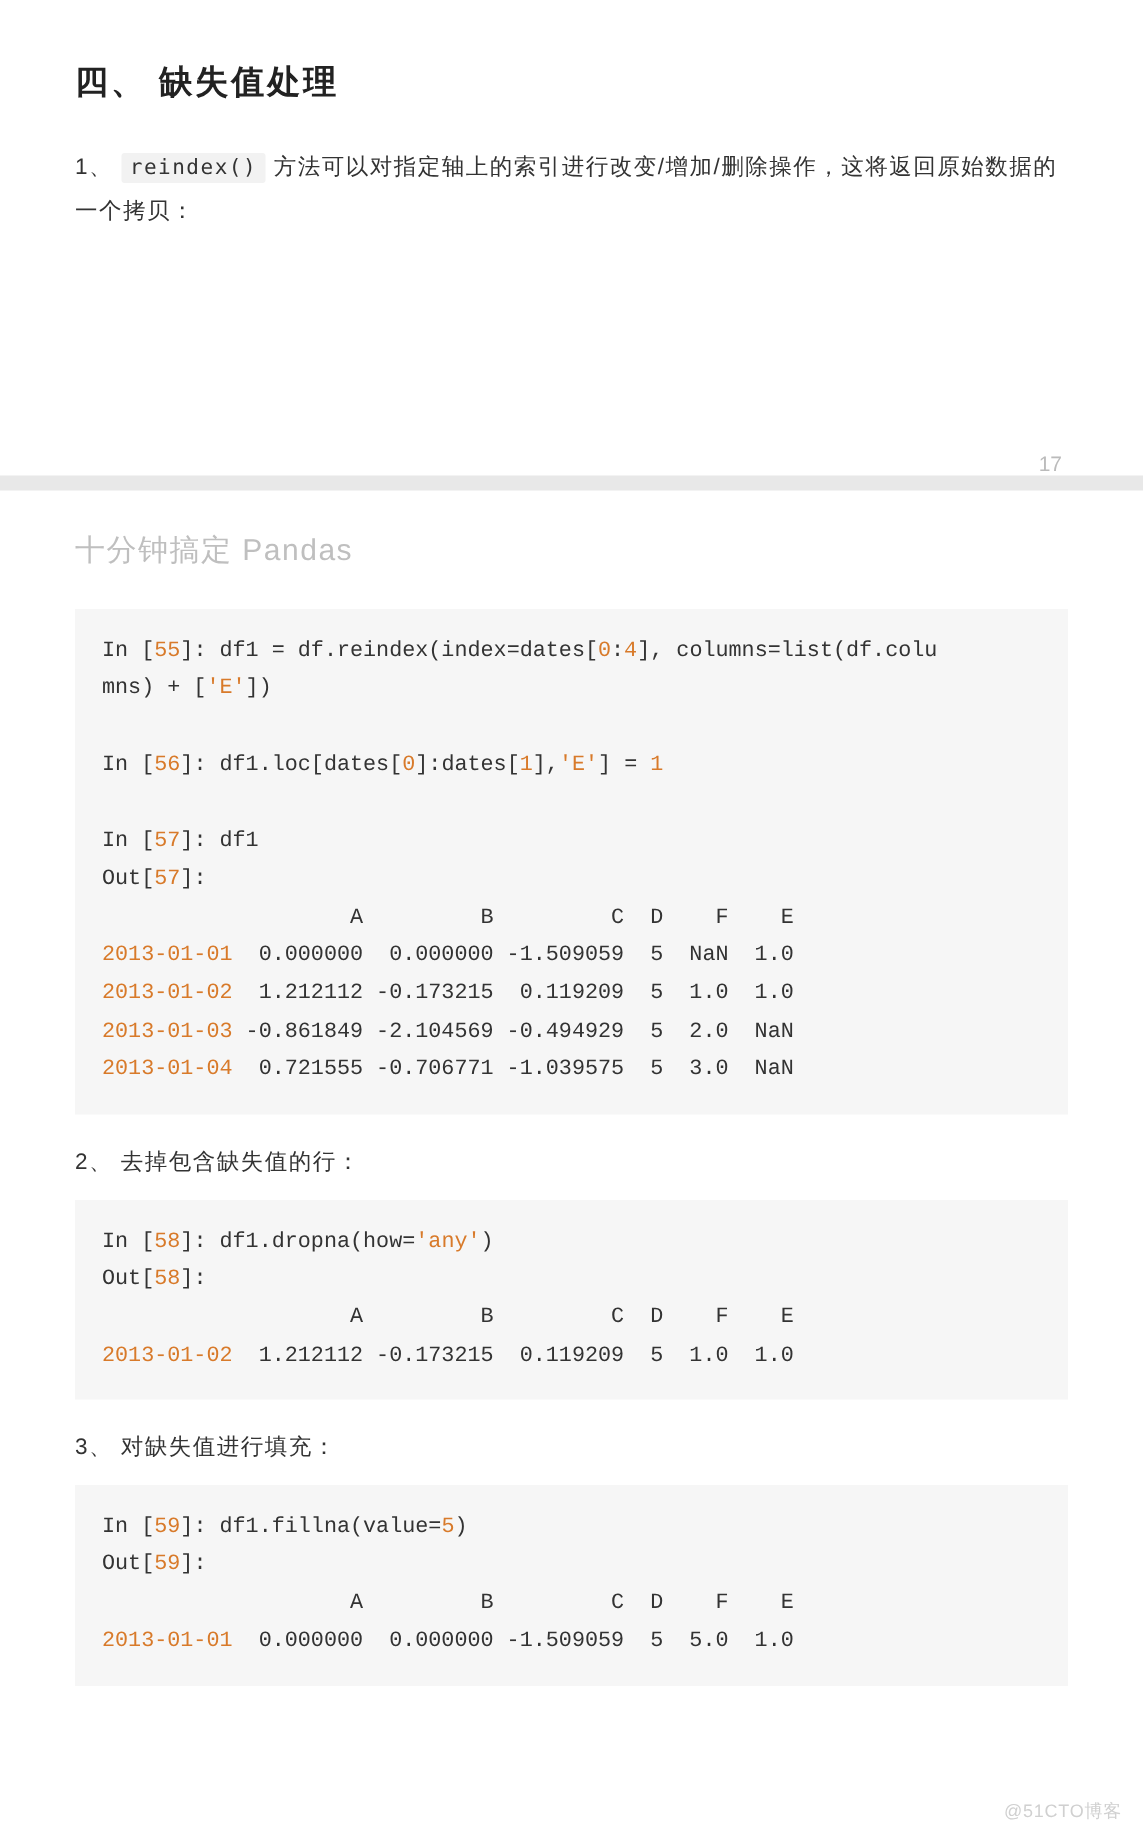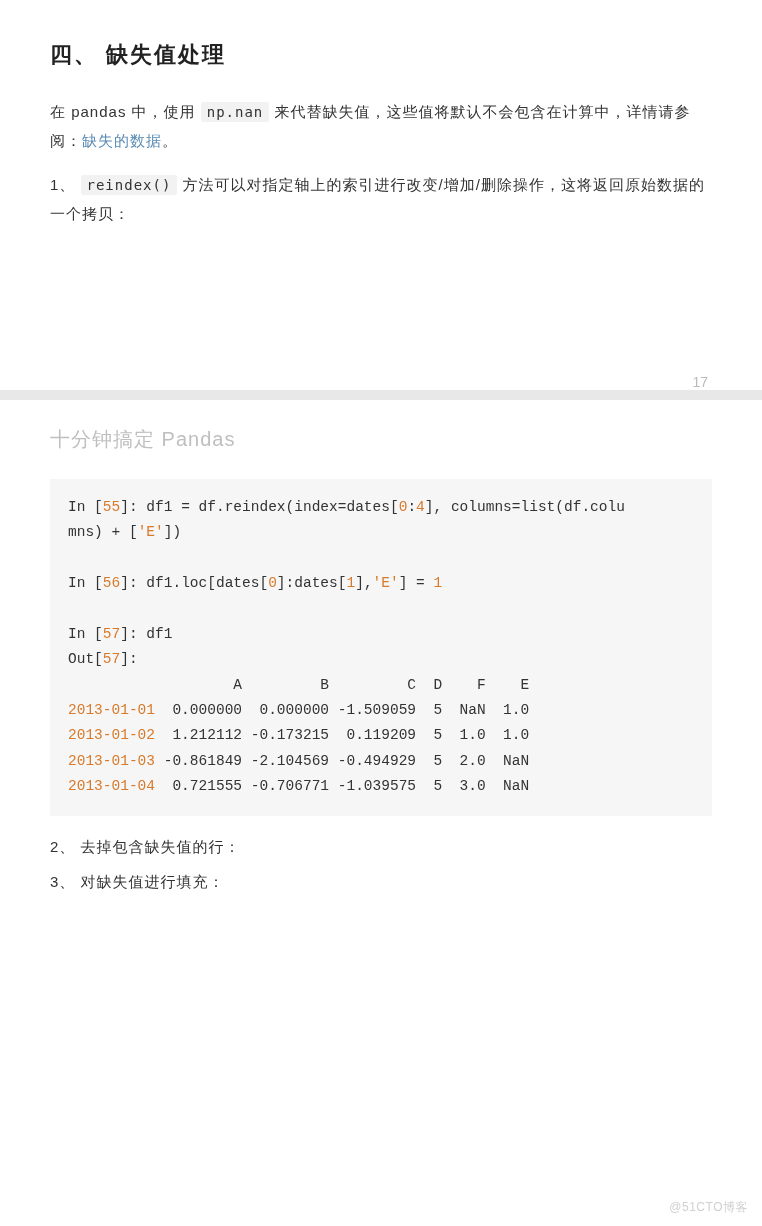--- a/index.html
+++ b/index.html
@@ -79,23 +79,20 @@
     font-size: 12px;
     letter-spacing: 0.5px;
   }
 </style>
 </head>
 <body>
 
 <div class="page-upper">
   <h2 class="section-title">四、 缺失值处理</h2>
 
-  <p class="paragraph">
-    <span>在 pandas 中，使用 </span><span class="inline-code">np.nan</span><span> 来代替缺失值，这些值将默认不会包含在计算中，详情请参阅：</span><span class="link">缺失的数据</span><span>。</span>
-  </p>
 
   <p class="paragraph">
     <span>1、 </span><span class="inline-code">reindex()</span><span> 方法可以对指定轴上的索引进行改变/增加/删除操作，这将返回原始数据的一个拷贝：</span>
   </p>
 
   <div class="spacer-large"></div>
   <div class="page-number">17</div>
 </div>
 
 <div class="divider-bar"></div>
@@ -111,18 +108,26 @@
 <span>In [</span><span class="num">57</span><span>]: df1</span>
 <span>Out[</span><span class="num">57</span><span>]:</span>
 <span>                   A         B         C  D    F    E</span>
 <span class="date">2013-01-01</span><span>  0.000000  0.000000 -1.509059  5  NaN  1.0</span>
 <span class="date">2013-01-02</span><span>  1.212112 -0.173215  0.119209  5  1.0  1.0</span>
 <span class="date">2013-01-03</span><span> -0.861849 -2.104569 -0.494929  5  2.0  NaN</span>
 <span class="date">2013-01-04</span><span>  0.721555 -0.706771 -1.039575  5  3.0  NaN</span></div>
 
   <p class="subheading">2、 去掉包含缺失值的行：</p>
 
+  <div class="code-block"><span>In [</span><span class="num">58</span><span>]: df1.dropna(how=</span><span class="str">'any'</span><span>)</span>
+<span>Out[</span><span class="num">58</span><span>]:</span>
+<span>                   A         B         C  D    F    E</span>
+<span class="date">2013-01-02</span><span>  1.212112 -0.173215  0.119209  5  1.0  1.0</span></div>
 
   <p class="subheading">3、 对缺失值进行填充：</p>
 
+  <div class="code-block"><span>In [</span><span class="num">59</span><span>]: df1.fillna(value=</span><span class="num">5</span><span>)</span>
+<span>Out[</span><span class="num">59</span><span>]:</span>
+<span>                   A         B         C  D    F    E</span>
+<span class="date">2013-01-01</span><span>  0.000000  0.000000 -1.509059  5  5.0  1.0</span></div>
 </div>
 
 <div class="watermark">@51CTO博客</div>
 
 </body></html>

